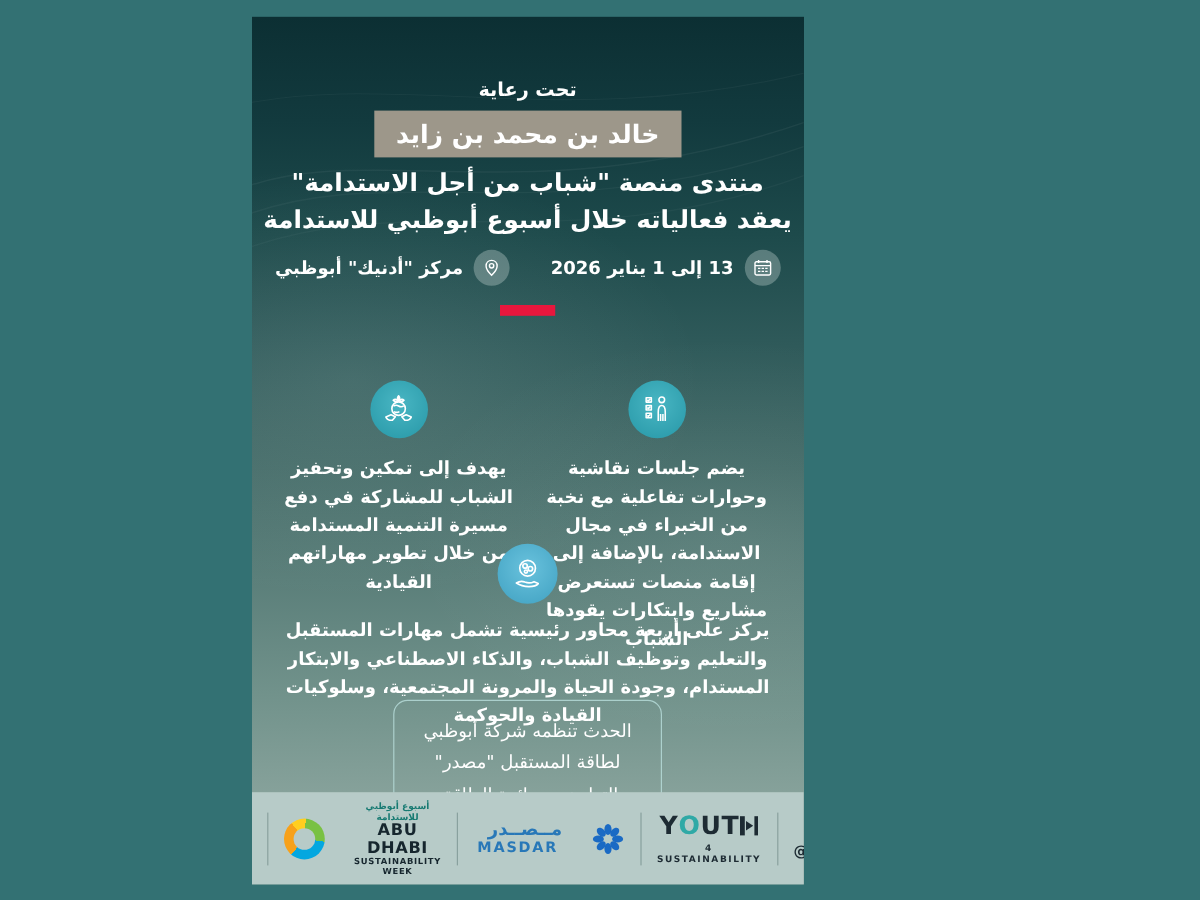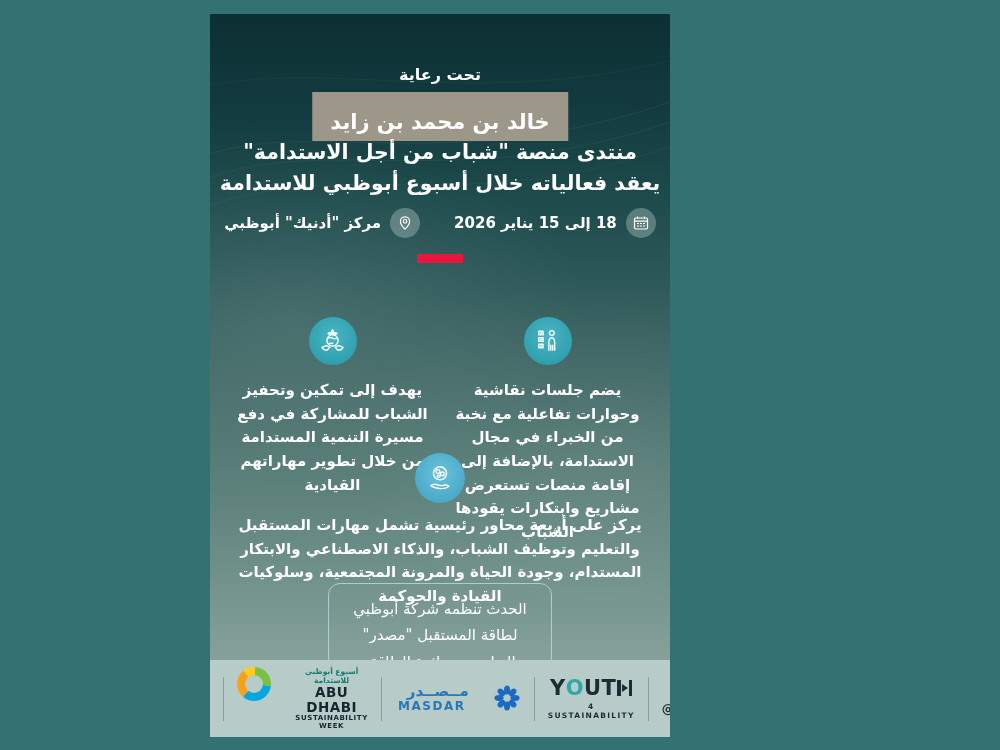--- a/index.html
+++ b/index.html
@@ -16,21 +16,21 @@
   .waves { position:absolute; top:0; left:0; width:100%; height:260px; pointer-events:none; }
 
   .falcon-badge { position:absolute; top:20px; left:494px; width:62px; height:62px; border-radius:50%;
     background:#cbd5cf; display:flex; align-items:center; justify-content:center; }
 
   .patronage { position:absolute; top:51px; width:100%; text-align:center; color:#fff;
     font-size:16px; font-weight:bold; }
 
   .name-badge { position:absolute; top:78px; left:50%; transform:translateX(-50%);
     background:#9d978a; color:#fff; font-size:21px; font-weight:bold;
-    padding:18px 18px 7px; white-space:nowrap; }
+    padding:8px 18px 7px; white-space:nowrap; }
 
   .title { position:absolute; top:123px; width:100%; text-align:center; color:#fff;
     font-size:20.5px; font-weight:bold; line-height:31px; }
 
   .meta-row { position:absolute; top:194px; width:100%; display:flex; justify-content:center;
     align-items:center; gap:9px; color:#fff; font-size:15px; font-weight:bold; }
   .meta-gap { width:16px; }
   .meta-ic { width:30px; height:30px; border-radius:50%; background:rgba(216,228,224,0.32);
     display:flex; align-items:center; justify-content:center; flex:0 0 auto; }
 
@@ -55,21 +55,21 @@
   .focus-par { position:absolute; top:500px; left:28px; right:28px; color:#fff;
     font-size:15px; font-weight:bold; line-height:1.58; text-align:center; }
 
   .note-box { position:absolute; top:569px; left:118px; right:118px;
     border:1.5px solid rgba(185,222,220,0.8); border-radius:12px;
     padding:12px 8px 14px; text-align:center; color:#fff; font-size:15px; font-weight:normal; line-height:1.75; }
 
   .footer-band { position:absolute; bottom:0; left:0; right:0; height:77px; background:#b7cbc8;
     direction:ltr; display:flex; align-items:center; justify-content:center; gap:13px; }
   .fdiv { width:1px; height:44px; background:#89a19e; flex:0 0 auto; }
-  .fgroup { display:flex; gap:24px; }
+  .fgroup { display:flex; align-items:center; gap:24px; }
   .doe-text { text-align:center; }
   .doe-ar { font-size:11px; font-weight:bold; color:#23333b; direction:rtl; }
   .doe-en { font-size:6px; font-weight:bold; color:#23333b; letter-spacing:0.3px; }
   .emblem { width:24px; height:30px; }
   .adsw-ring { width:34px; height:34px; border-radius:50%; flex:0 0 auto;
     background:conic-gradient(from 220deg, #f7a11a 0 28%, #ffce1f 28% 40%, #79c143 40% 66%, #04a7e0 66% 100%);
     display:flex; align-items:center; justify-content:center; }
   .adsw-hole { width:18px; height:18px; border-radius:50%; background:#b7cbc8; }
   .adsw-text { text-align:center; }
   .adsw-ar { font-size:7.5px; font-weight:bold; color:#177a72; direction:rtl; }
@@ -132,21 +132,21 @@
   </div>
 
   <div class="meta-row">
     <span class="meta-ic">
       <svg width="16" height="16" viewBox="0 0 16 16" fill="none">
         <rect x="1.5" y="3" width="13" height="11" rx="1.2" stroke="#fff" stroke-width="1.2"></rect>
         <path d="M1.5 6.2 H14.5 M4.5 1.5 V4 M11.5 1.5 V4" stroke="#fff" stroke-width="1.2"></path>
         <path d="M4 8.5h2M7 8.5h2M10 8.5h2M4 11h2M7 11h2M10 11h2" stroke="#fff" stroke-width="1"></path>
       </svg>
     </span>
-    <span>18 إلى 15 يناير 2026</span>
+    <span>13 إلى 1 يناير 2026</span>
     <span class="meta-gap"></span>
     <span class="meta-ic">
       <svg width="16" height="16" viewBox="0 0 16 16" fill="none">
         <path d="M8 1.8 C5.3 1.8 3.4 3.8 3.4 6.4 C3.4 9.6 8 14.2 8 14.2 S12.6 9.6 12.6 6.4 C12.6 3.8 10.7 1.8 8 1.8 Z" stroke="#fff" stroke-width="1.2"></path>
         <circle cx="8" cy="6.3" r="1.8" stroke="#fff" stroke-width="1.2"></circle>
       </svg>
     </span>
     <span>مركز "أدنيك" أبوظبي</span>
   </div>
 

